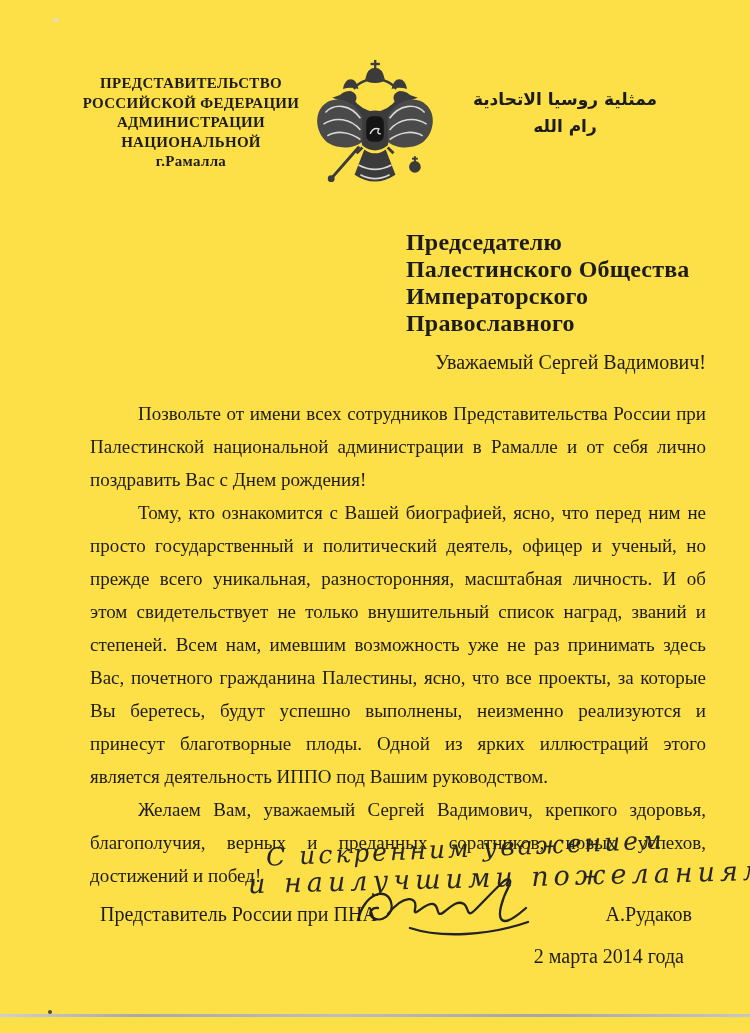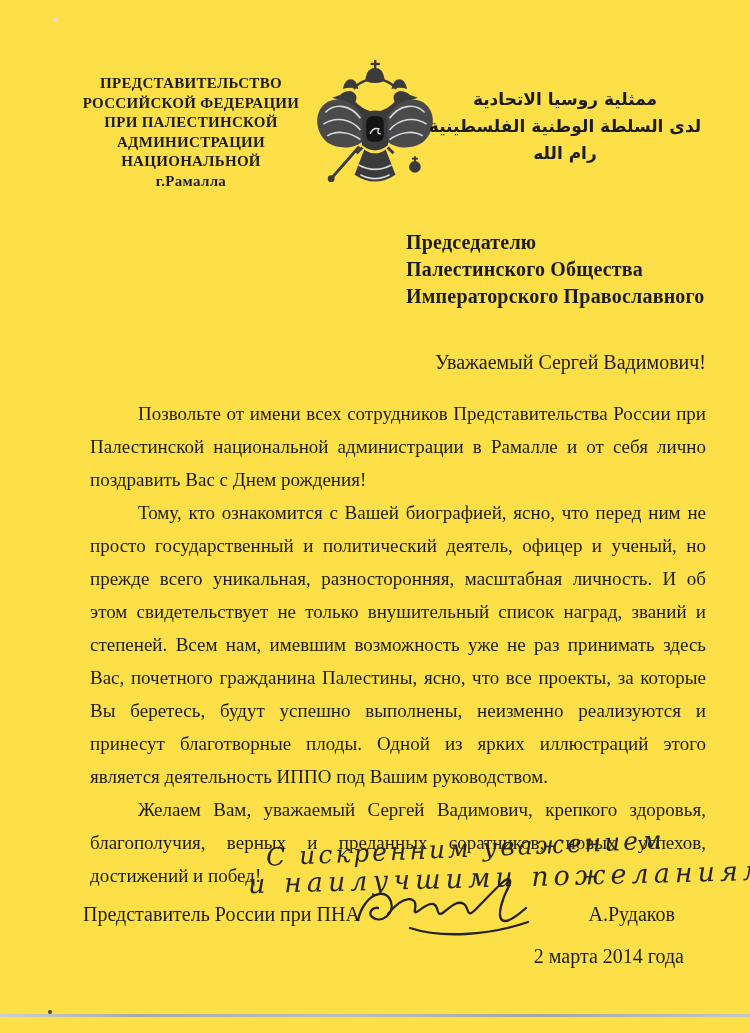--- a/index.html
+++ b/index.html
@@ -26,21 +26,21 @@
   }
   .org-ar {
     position:absolute; right:40px; top:86px; width:290px;
     text-align:center; direction:rtl;
     font-family:"DejaVu Sans", sans-serif;
     font-weight:bold; font-size:17px; line-height:27px;
   }
   
   .recipient {
     position:absolute; left:406px; top:229px;
-    font-weight:bold; font-size:20px; line-height:27px;
+    font-weight:bold; font-size:24px; line-height:27px;
     letter-spacing:0.2px;
   }
   
   .salutation {
     position:absolute; left:90px; top:351px; width:616px;
     text-align:right; font-size:20px;
   }
   
   .body-text {
     position:absolute; left:90px; top:397px; width:616px;
@@ -61,21 +61,21 @@
     transform:rotate(-2.5deg);
   }
   .hand-line2 {
     left:248px; top:861px;
     font-size:27px; letter-spacing:5px;
     transform:rotate(-1.5deg);
   }
   .hand-sign { position:absolute; left:348px; top:876px; }
   
   .sig-row {
-    position:absolute; left:83px; top:903px; width:592px;
+    position:absolute; left:100px; top:903px; width:592px;
     display:flex; justify-content:space-between;
     font-size:20px;
     gap:16px;
   }
   .date-line {
     position:absolute; right:66px; top:945px;
     font-size:20px;
   }
   
   .scan-edge {
@@ -92,21 +92,20 @@
   }
 </style>
 </head>
 <body>
 
 <div class="page">
 
   <div class="org-ru">
     <div>ПРЕДСТАВИТЕЛЬСТВО</div>
     <div>РОССИЙСКОЙ ФЕДЕРАЦИИ</div>
-    <div>ПРИ ПАЛЕСТИНСКОЙ</div>
     <div>АДМИНИСТРАЦИИ</div>
     <div>НАЦИОНАЛЬНОЙ</div>
     <div class="city">г.Рамалла</div>
   </div>
 
   <div class="emblem">
     <svg viewBox="0 0 130 150" width="128" height="146" aria-hidden="true">
       <g stroke="#3b3b3b" fill="none" stroke-linecap="round">
         <path d="M56 25 C50 27 46 30 44 33" stroke-width="2.5"></path>
         <path d="M74 25 C80 27 84 30 86 33" stroke-width="2.5"></path>
@@ -145,21 +144,20 @@
       <circle cx="20" cy="126" r="3.5" fill="#3b3b3b"></circle>
       <circle cx="106" cy="114" r="6" fill="#3b3b3b"></circle>
       <rect x="105" y="103" width="2" height="6" fill="#3b3b3b"></rect>
       <rect x="103" y="104.5" width="6" height="2" fill="#3b3b3b"></rect>
       <path d="M52 94 L46 100 M78 94 L84 100" stroke="#3b3b3b" stroke-width="3" fill="none"></path>
     </svg>
   </div>
 
   <div class="org-ar">
     <div>ممثلية روسيا الاتحادية</div>
-    <div>لدى السلطة الوطنية الفلسطينية</div>
     <div>رام الله</div>
   </div>
 
   <div class="recipient">
     <div>Председателю</div>
     <div>Палестинского Общества</div>
     <div>Императорского Православного</div>
   </div>
 
   <div class="salutation">Уважаемый Сергей Вадимович!</div>

